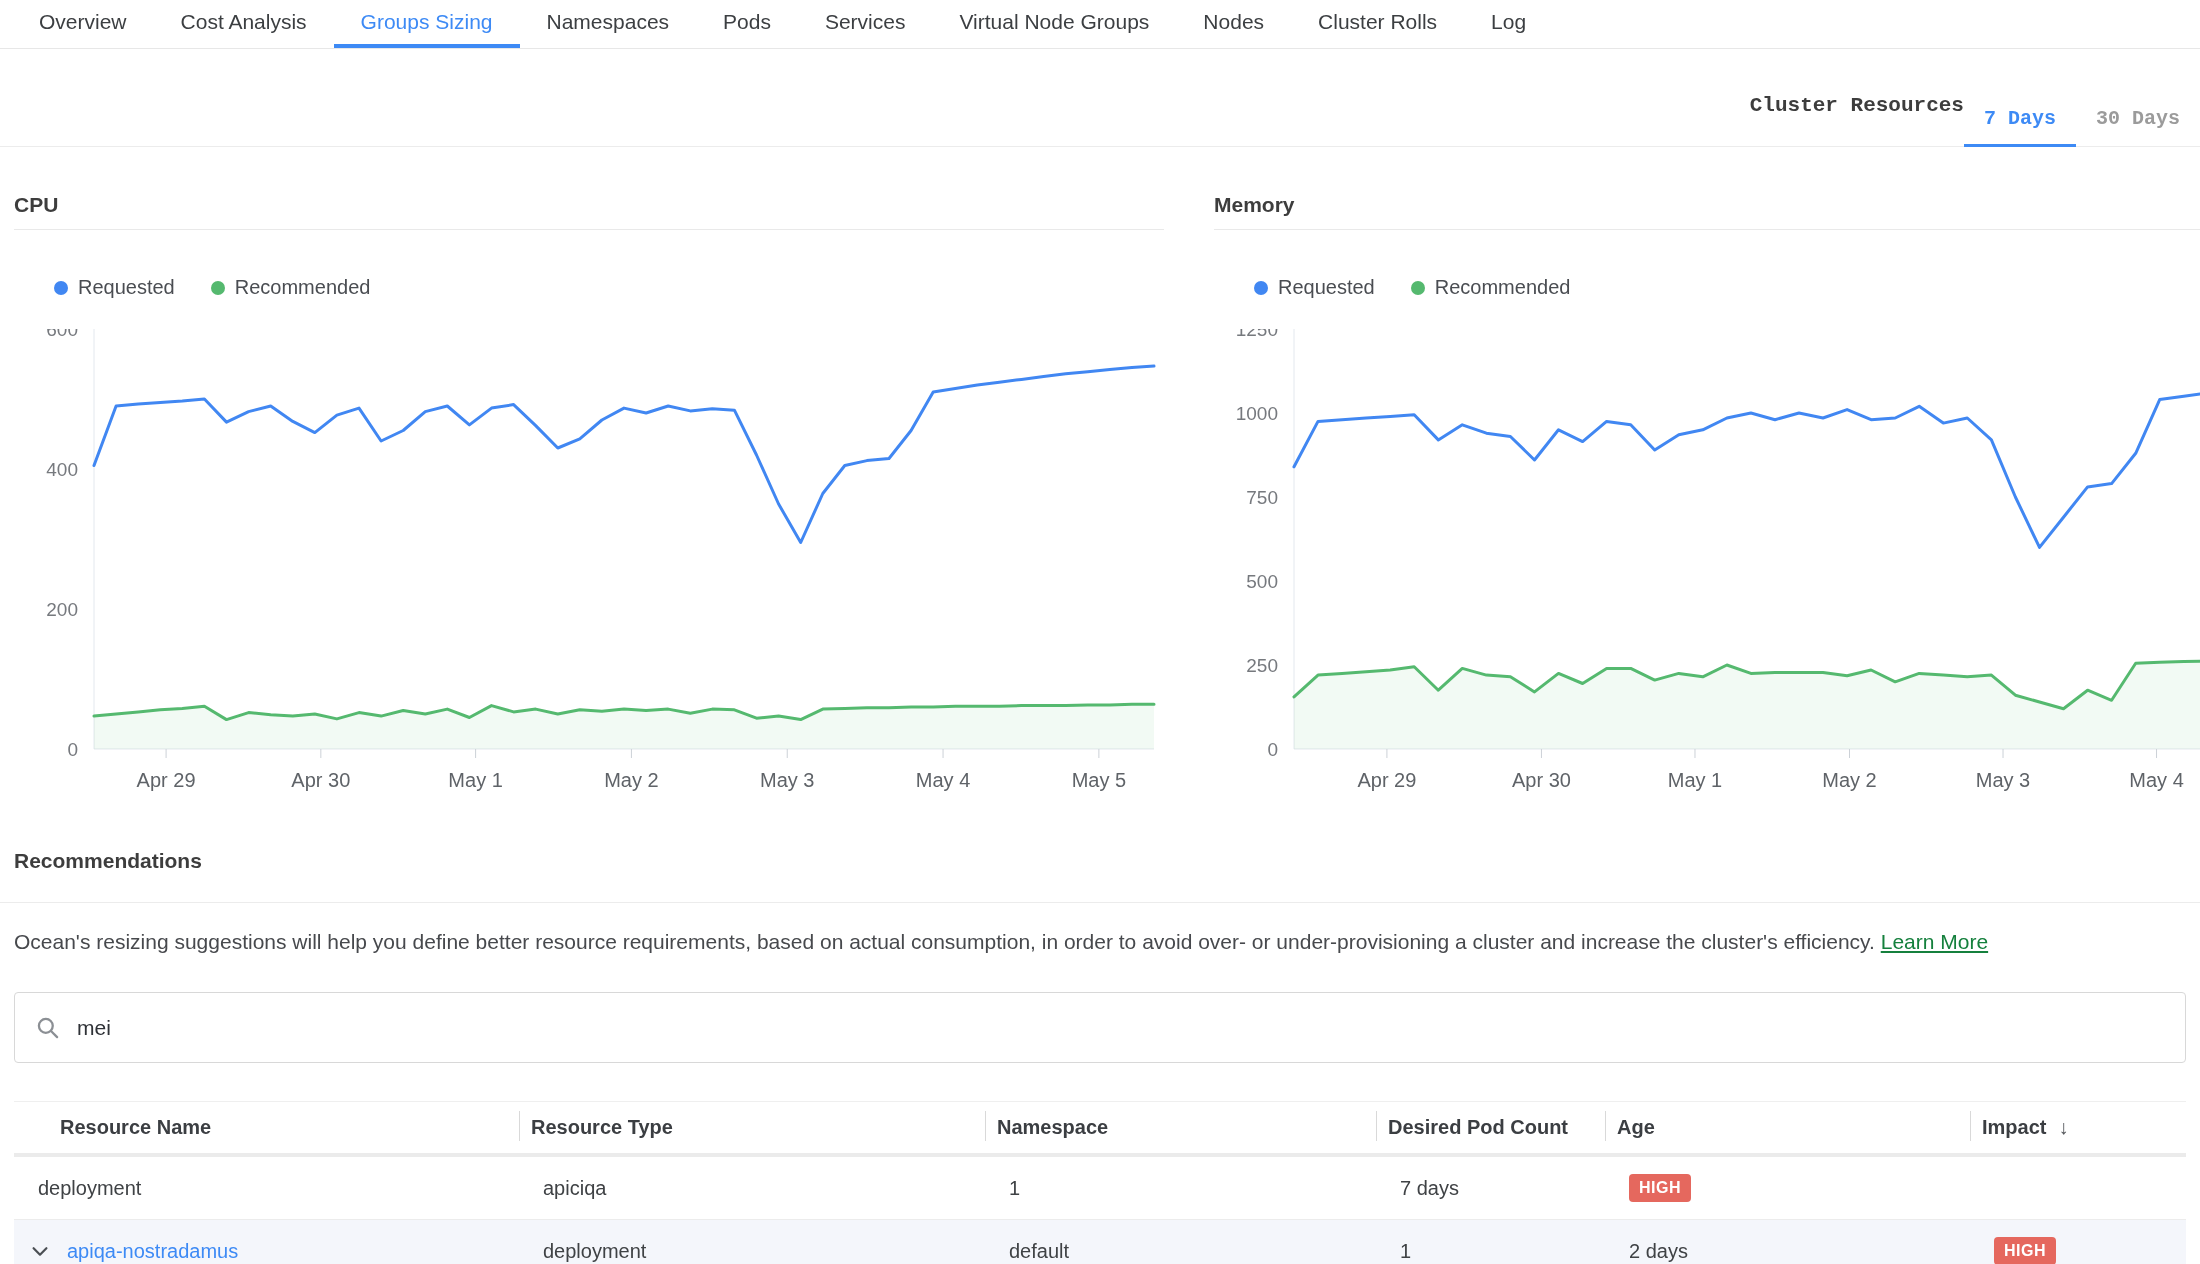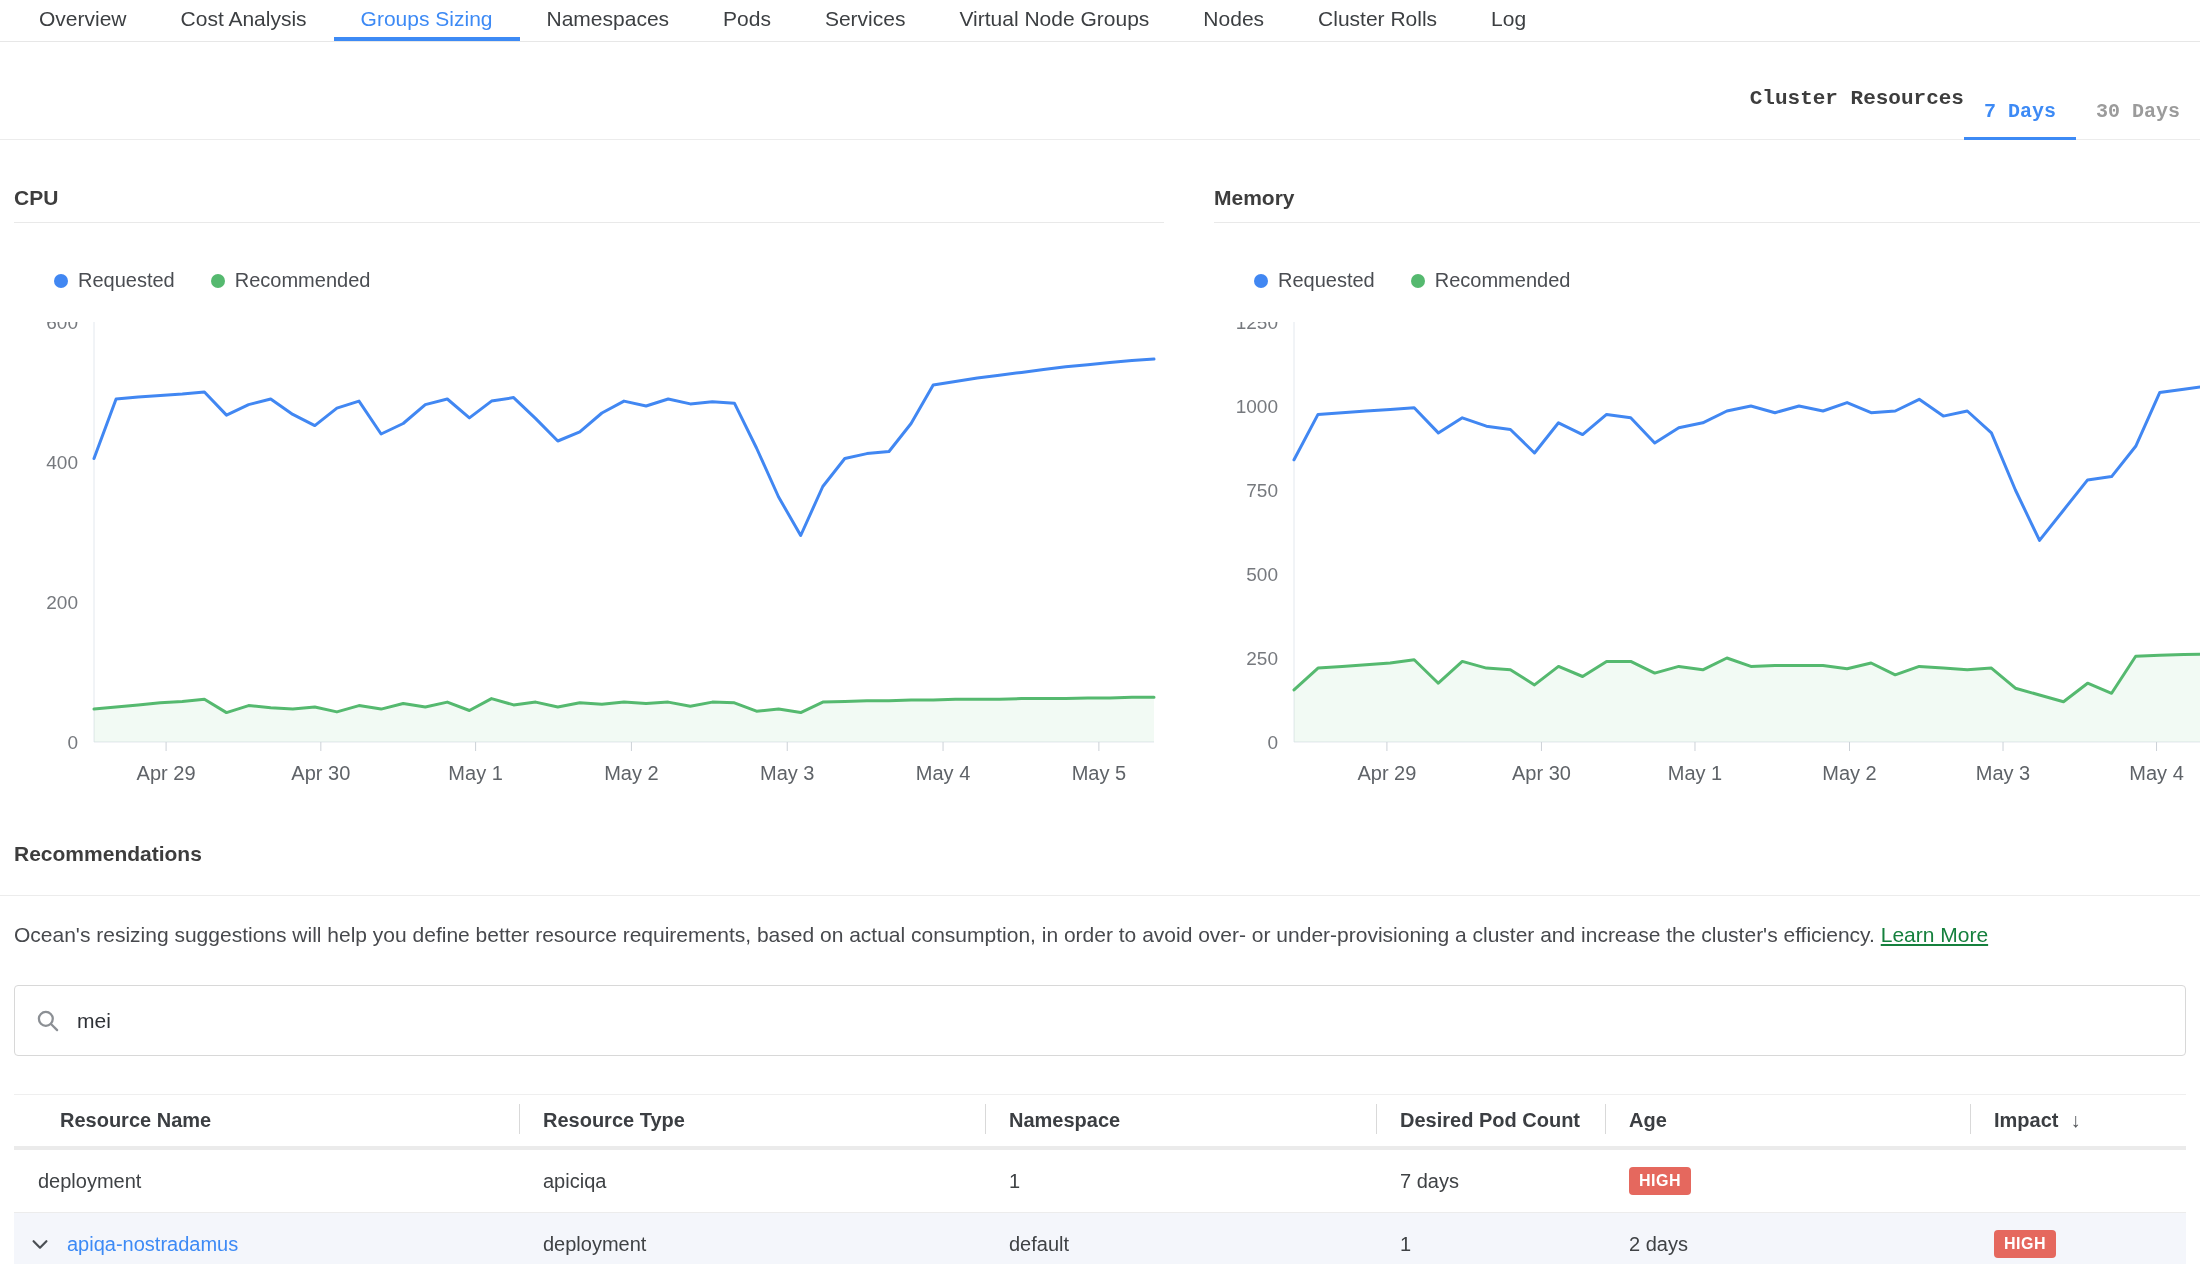--- a/index.html
+++ b/index.html
@@ -1,20 +1,20 @@
 <!DOCTYPE html>
 <html><head>
 <meta charset="utf-8">
 <style>
   * { margin:0; padding:0; box-sizing:border-box; }
   html,body { width:2200px; height:1264px; overflow:hidden; background:#fff;
     font-family:"Liberation Sans", sans-serif; color:#3c3f42; }
 
   
-  .nav { display:flex; align-items:stretch; height:42px; padding-left:12px;
+  .nav { display:flex; align-items:stretch; height:49px; padding-left:12px;
     border-bottom:1px solid #e7e7e7; background:#fff; }
   .tab { display:flex; align-items:center; padding:0 27px; font-size:21px;
     color:#3c3f42; border-bottom:4px solid transparent; cursor:pointer; white-space:nowrap; }
   .tab.active { color:#3d8af5; border-color:#3d8af5; }
 
   
   .section-head { display:flex; justify-content:flex-end; align-items:flex-end;
     padding-left:14px; border-bottom:1px solid #ececec;font-family:Liberation Mono, monospace; }
   .section-title { font-size:21px; font-weight:600; color:#3d3d3d; padding:45px 0 29px 0; }
   .ranges { display:flex; }
@@ -47,21 +47,21 @@
     border:1px solid #d8d8d8; border-radius:4px; padding:0 20px; background:#fff; }
   .search-box svg { flex:0 0 auto; margin-right:16px; }
   .search-input { flex:1; border:none; outline:none; font-size:21px; color:#2f3237;
     font-family:"Liberation Sans", sans-serif; background:transparent; }
 
   
   .table { margin:38px 14px 0 14px; }
   .tr { display:grid; grid-template-columns:505px 466px 391px 229px 365px 1fr; align-items:center; }
   .thead { height:56px; border-top:1px solid #efefef; border-bottom:4px solid #ebebeb; }
   .th { position:relative; height:100%; display:flex; align-items:center;
-    padding-left:24px; font-size:20px; font-weight:700; color:#3b3e42; cursor:pointer; }
+    padding-left:12px; font-size:20px; font-weight:700; color:#3b3e42; cursor:pointer; }
   .th:not(:first-child)::before { content:''; position:absolute; left:0; top:9px; bottom:12px;
     width:1px; background:#d9d9d9; }
   .th.first { padding-left:46px; }
   .sort-arrow { margin-left:12px; font-size:20px; font-weight:400; color:#55585c; }
   .row { height:63px; border-bottom:1px solid #ececec; }
   .td { padding-left:24px; font-size:20px; color:#3f4245; }
   .td.name-cell { display:flex; align-items:center; padding-left:0; }
   .chev-btn { display:flex; align-items:center; justify-content:center; width:24px; height:24px;
     margin-left:14px; cursor:pointer; }
   .res-link { margin-left:15px; color:#3d8af5; cursor:pointer; }

